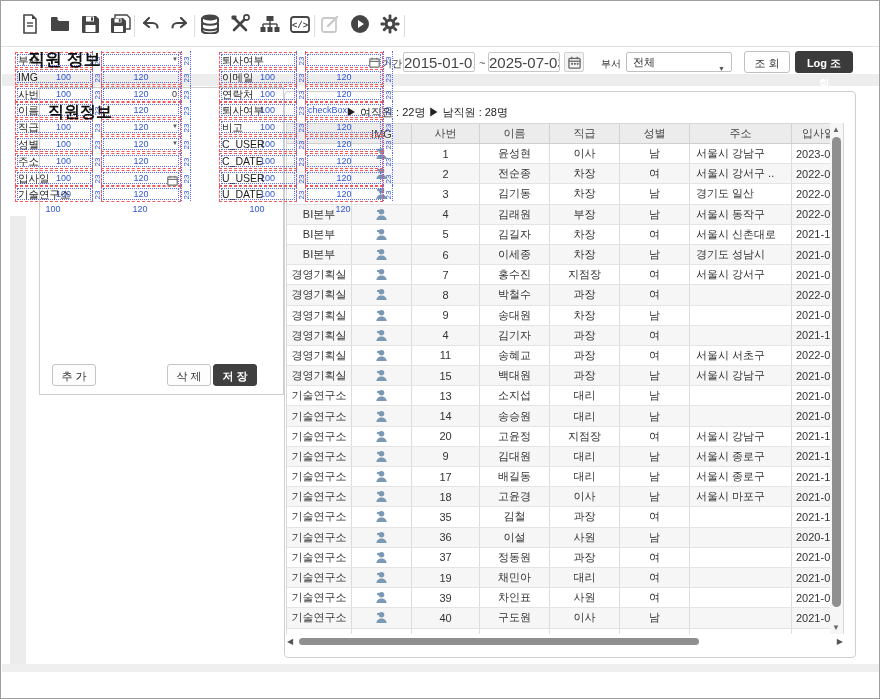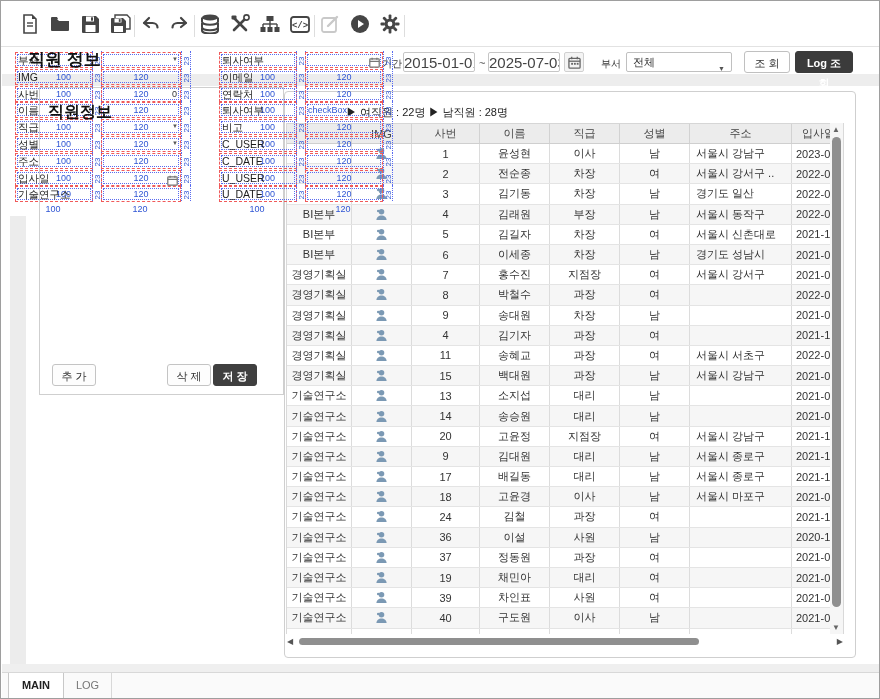--- a/index.html
+++ b/index.html
@@ -521,21 +521,21 @@
       </div>
       <div class="grow">
         <div class="gc c0">기술연구소</div>
         <div class="gc c1">
           <svg width="13" height="13" viewBox="0 0 14 14">
             <circle cx="7" cy="4" r="3" fill="#7b99b4"></circle>
             <path d="M1.5 13c0-3 2.5-5 5.5-5s5.5 2 5.5 5z" fill="#7b99b4"></path>
             <circle cx="3.4" cy="3.2" r="1.3" fill="#7b99b4"></circle>
           </svg>
         </div>
-        <div class="gc c2">24</div>
+        <div class="gc c2">35</div>
         <div class="gc c3">김철</div>
         <div class="gc c4">과장</div>
         <div class="gc c5">여</div>
         <div class="gc c6"></div>
         <div class="gc c7">2021-1..</div>
       </div>
       <div class="grow alt">
         <div class="gc c0">기술연구소</div>
         <div class="gc c1">
           <svg width="13" height="13" viewBox="0 0 14 14">
@@ -926,17 +926,13 @@
       <div class="dfoot" style="left: 322px; top: 203px;">120</div>
     </div>
   <div id="bigtitle">직원 정보</div>
   <div id="subtitle">직원정보</div>
   <div id="formbtns">
       <button class="formbtn" style="left: 51px;">추 가</button>
       <button class="formbtn" style="left: 166px;">삭 제</button>
       <button class="formbtn dark" style="left: 212px;">저 장</button>
     </div>
 
-  <div id="tabbar">
-      <div class="tab active" style="left: 6px; width: 56px;">MAIN</div>
-      <div class="tab idle" style="left: 62px; width: 48px;">LOG</div>
-    </div>
 </div>
 
 </body></html>

